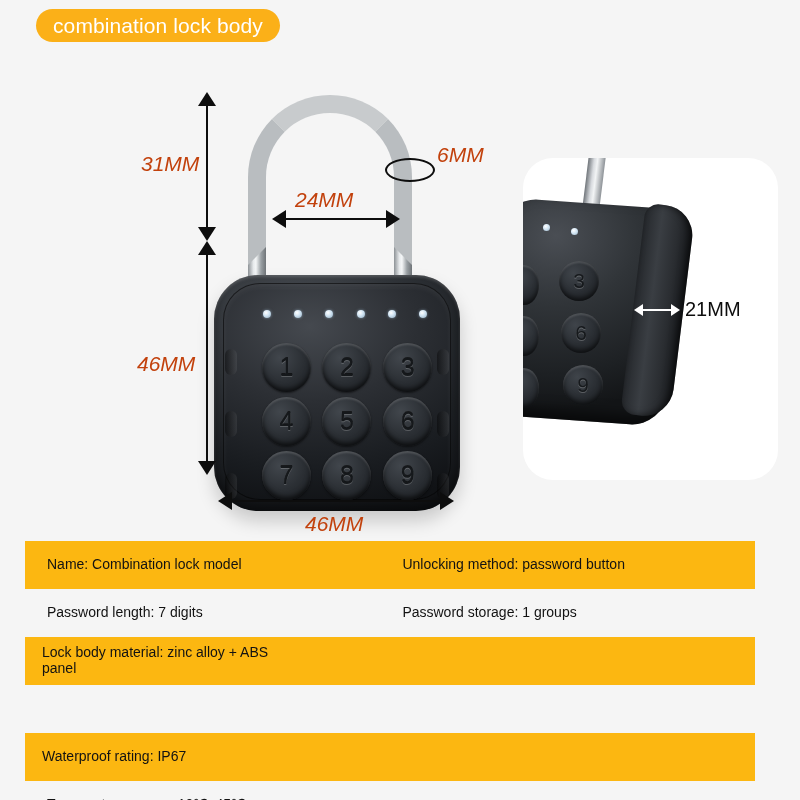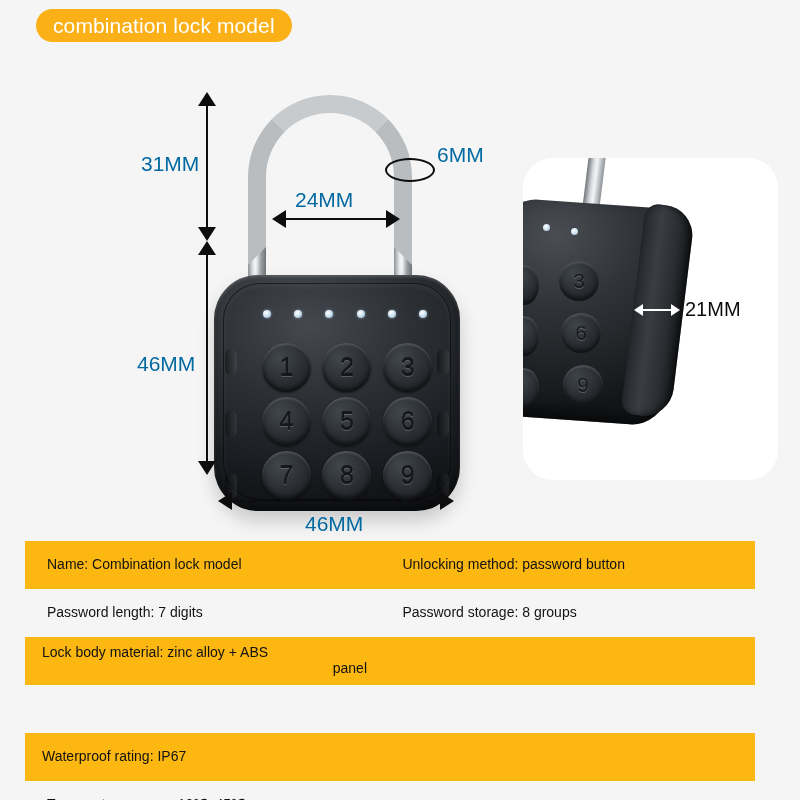--- a/index.html
+++ b/index.html
@@ -164,22 +164,23 @@
     font-size: 25px;
     color: #15181b;
     text-shadow: 0 1px 0 rgba(255,255,255,.20), 0 -1px 0 rgba(0,0,0,.6);
     font-family: "Liberation Sans", sans-serif;
   }
 
   
   .dim-label {
     position: absolute;
     font-size: 21px;
-    color: #0369a1;
+    color: #c2410c;
     white-space: nowrap;
+    font-style: italic;
   }
   .vline {
     position: absolute;
     width: 2px;
     background: #0d0d0d;
   }
   .hline {
     position: absolute;
     height: 2px;
     background: #0d0d0d;
@@ -291,26 +292,26 @@
   .spec-row.odd { background: #fcb711; }
   .spec-row.even { background: transparent; }
   .spec-cell {
     font-size: 14px;
     color: #121212;
     line-height: 1.12;
     padding: 4px 17px;
   }
   .spec-cell.left  { width: 377px; padding-left: 22px; box-sizing: border-box; }
   .spec-cell.right { width: 353px; }
-  .spec-cell .wrap2 { display: block; text-align: right; padding-right: 28px; }
+  .spec-cell .wrap2 { display: block; text-align: left; padding-right: 28px; }
 </style>
 </head>
 <body>
 
-<div class="title-pill">combination lock model</div>
+<div class="title-pill">combination lock body</div>
 
 <div class="stage">
 
   <div class="padlock">
 
     <div class="shackle">
       <div class="shackle-leg left"></div>
       <div class="shackle-leg right"></div>
       <div class="shackle-arm"></div>
     </div>
@@ -432,21 +433,21 @@
 
 <div class="spec-table">
 
   <div class="spec-row odd">
     <div class="spec-cell left">Name: Combination lock model</div>
     <div class="spec-cell right">Unlocking method: password button</div>
   </div>
 
   <div class="spec-row even">
     <div class="spec-cell left">Password length: 7 digits</div>
-    <div class="spec-cell right">Password storage: 8 groups</div>
+    <div class="spec-cell right">Password storage: 1 groups</div>
   </div>
 
   <div class="spec-row odd">
     <div class="spec-cell right">Lock body material: zinc alloy + ABS<span class="wrap2">panel</span></div>
   </div>
 
   <div class="spec-row even">
   </div>
 
   <div class="spec-row odd">

